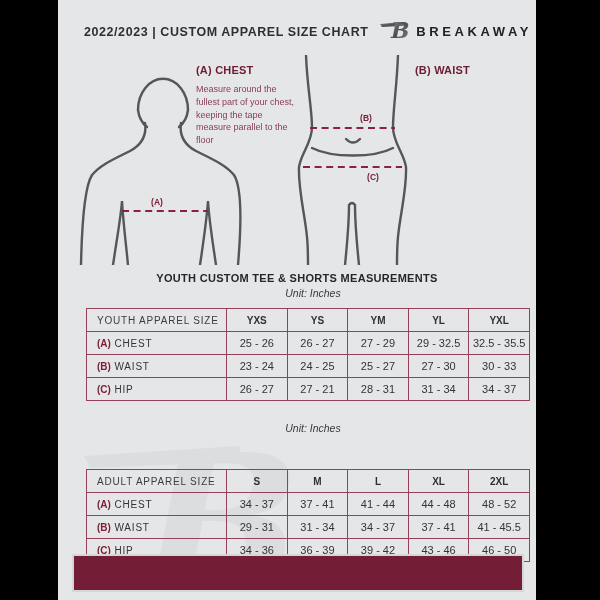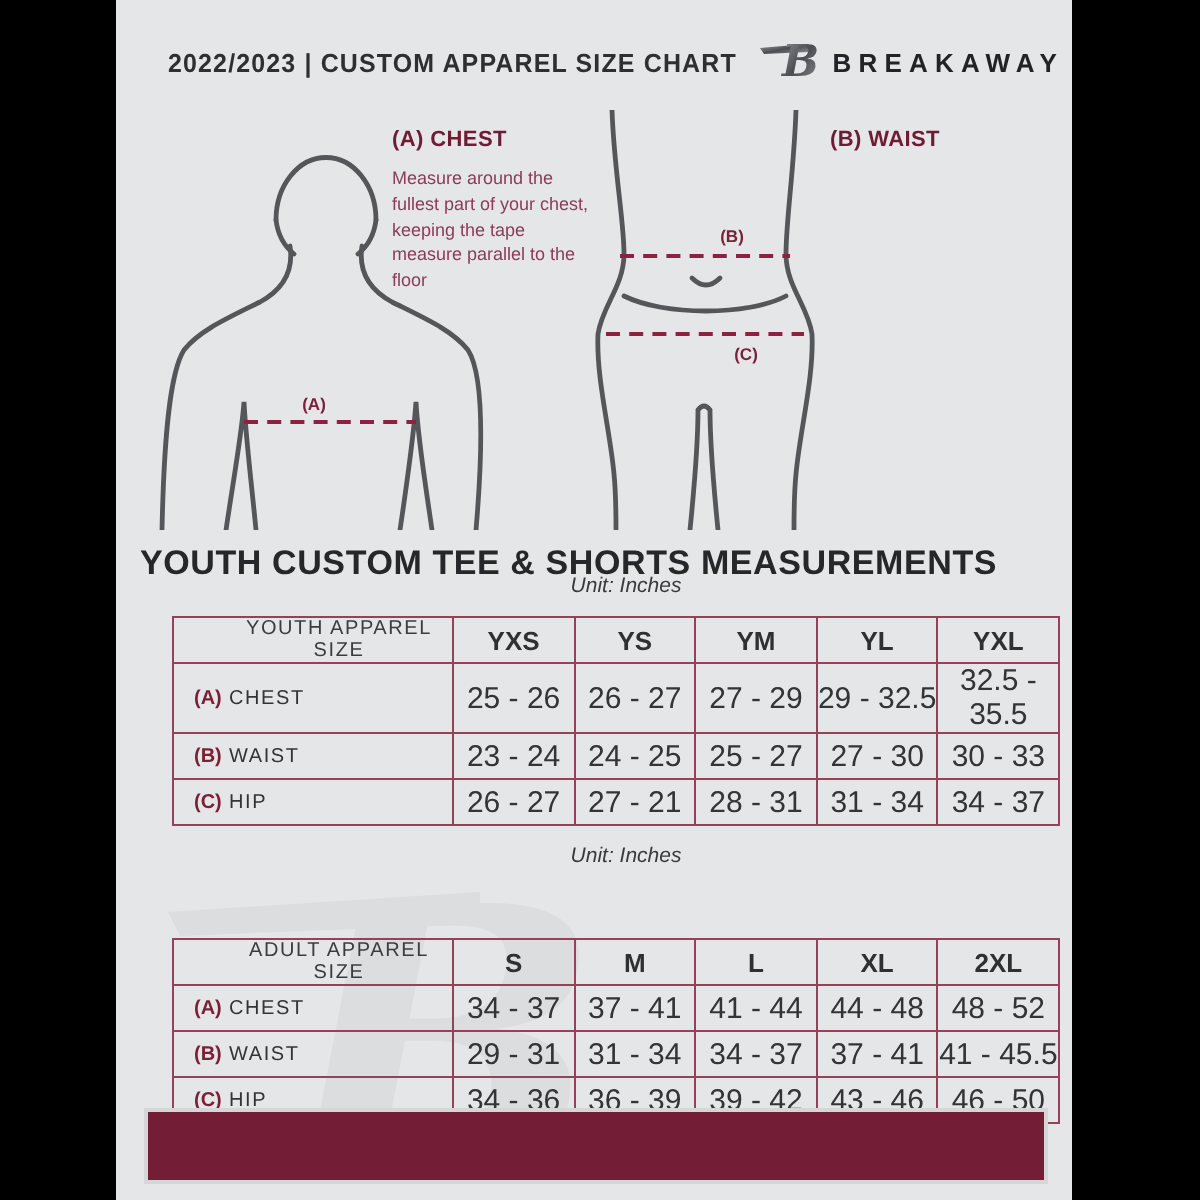--- a/index.html
+++ b/index.html
@@ -28,38 +28,38 @@
   .gblock{position:absolute;}
   #chest-text{left:138px;top:64px;width:103px;}
   #waist-text{left:357px;top:64px;width:114px;}
   #hips-text{left:357px;top:164px;width:118px;}
 
   svg .outline{fill:none;stroke:#55565a;stroke-width:2.4;stroke-linecap:round;}
   svg .dash{fill:none;stroke:var(--line-maroon);stroke-width:2.1;stroke-dasharray:7 4.6;}
   svg .marker{font-family:"Liberation Sans",sans-serif;font-size:8.5px;font-weight:bold;fill:#7a2038;}
 
   
-  .sec-title{position:absolute;left:12px;width:100%;text-align:left;font-size:17px;
+  .sec-title{position:absolute;left:0;width:100%;text-align:center;font-size:11px;
     font-weight:bold;color:#27272b;letter-spacing:.3px;}
   .sec-unit{position:absolute;left:16px;width:100%;text-align:center;font-size:10.5px;
     font-style:italic;color:#3a3a3e;}
 
   
   table.size{position:absolute;left:28px;width:444px;border-collapse:collapse;table-layout:fixed;background:transparent;}
   table.size col.c0{width:140px;}
   table.size th,table.size td{border:1.2px solid #96415a;height:23px;padding:0;
     text-align:center;vertical-align:middle;}
   table.size tr{border-top:1.6px solid var(--line-maroon);}
-  table.size th{font-size:13px;font-weight:bold;color:#303034;}
-  table.size th.rowhead{text-align:center;padding-left:26px;font-weight:normal;
+  table.size th{font-size:10px;font-weight:bold;color:#303034;}
+  table.size th.rowhead{text-align:left;padding-left:10px;font-weight:normal;
     letter-spacing:.8px;font-size:10px;color:#3c3c40;}
   table.size td.rowlabel{text-align:left;padding-left:10px;font-size:10px;color:#333338;
     letter-spacing:.8px;}
   table.size td.rowlabel b{color:#7a1f35;letter-spacing:0;}
-  table.size td{font-size:15px;color:#333338;}
+  table.size td{font-size:11px;color:#333338;}
   #youth-table{top:308px;}
   #adult-table{top:441px;margin-top:28px;}
 
   
   .footer-bar{position:absolute;left:14px;top:554px;width:452px;height:38px;
     background:var(--maroon);border:2px solid #d5d6d8;}
 
   .watermark{position:absolute;left:22px;top:418px;pointer-events:none;}
   .logo-b{font-family:"DejaVu Serif","Liberation Serif",serif;font-style:italic;font-weight:bold;}
 </style>

